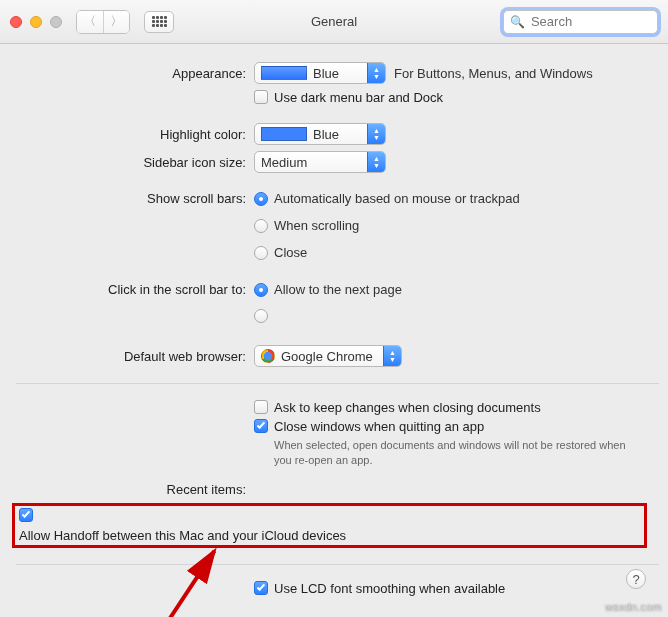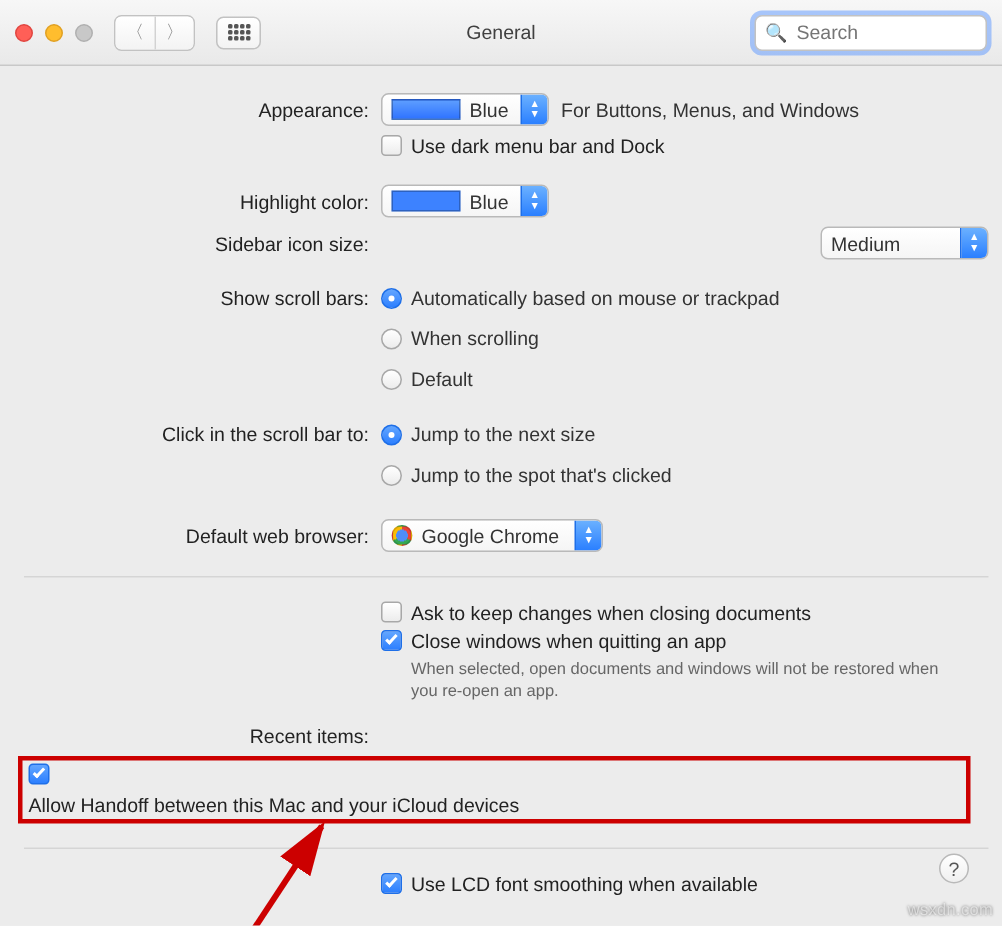--- a/index.html
+++ b/index.html
@@ -94,21 +94,21 @@
   .content {
     flex: 1;
     padding: 18px 9px 10px 16px;
     position: relative;
   }
   .divider {
     border-top: 1px solid #d5d5d5;
     margin: 16px 0 16px 0;
   }
   .row { display: flex; align-items: center; margin-bottom: 6px; }
-  .row + .row { margin-top: 2px; justify-content: space-between; }
+  .row + .row { margin-top: 2px; }
   .group { margin-bottom: 18px; }
   .label-col {
     width: 238px;
     text-align: right;
     padding-right: 8px;
     color: #222;
   }
   .val-col { display: flex; align-items: center; gap: 8px; }
 
   .select {
@@ -132,21 +132,21 @@
     width: 18px; height: 100%;
     background: linear-gradient(#6bb1ff,#2a7fff);
     border-left: 1px solid #1e6fe8;
     display: flex; flex-direction: column;
     align-items: center; justify-content: center;
     color: #fff;
     font-size: 7px;
     line-height: 7px;
   }
   .select.sm { width: 74px; }
-  .select.md { width: 112px; }
+  .select.md { width: 132px; }
   .select.lg { width: 148px; }
 
   .swatch {
     width: 46px; height: 14px;
     border: 1px solid rgba(0,0,0,0.25);
   }
   .swatch.blue  { background: linear-gradient(#5d9dff,#2f73ff); }
   .swatch.hblue { background: #3d82ff; }
 
   .chrome-icon {
@@ -342,39 +342,38 @@
                 <span class="dot"></span>
               </span>
             <span>Automatically based on mouse or trackpad</span>
           </div>
           <div class="radio-option">
             <span class="radio"></span>
             <span>When scrolling</span>
           </div>
           <div class="radio-option">
             <span class="radio"></span>
-            <span>Default</span>
+            <span>Close</span>
           </div>
         </div>
       </div>
     </div>
 
     <div class="group">
       <div class="row" style="align-items:flex-start">
         <div class="label-col">Click in the scroll bar to:</div>
         <div class="val-col" style="flex-direction:column; align-items:flex-start">
           <div class="radio-option">
             <span class="radio checked">
                 <span class="dot"></span>
               </span>
-            <span>Jump to the next size</span>
+            <span>Allow to the next page</span>
           </div>
           <div class="radio-option">
             <span class="radio"></span>
-            <span>Jump to the spot that's clicked</span>
           </div>
         </div>
       </div>
     </div>
 
     <div class="row">
       <div class="label-col">Default web browser:</div>
       <div class="val-col">
         <div class="select lg">
           <div class="select-body">

